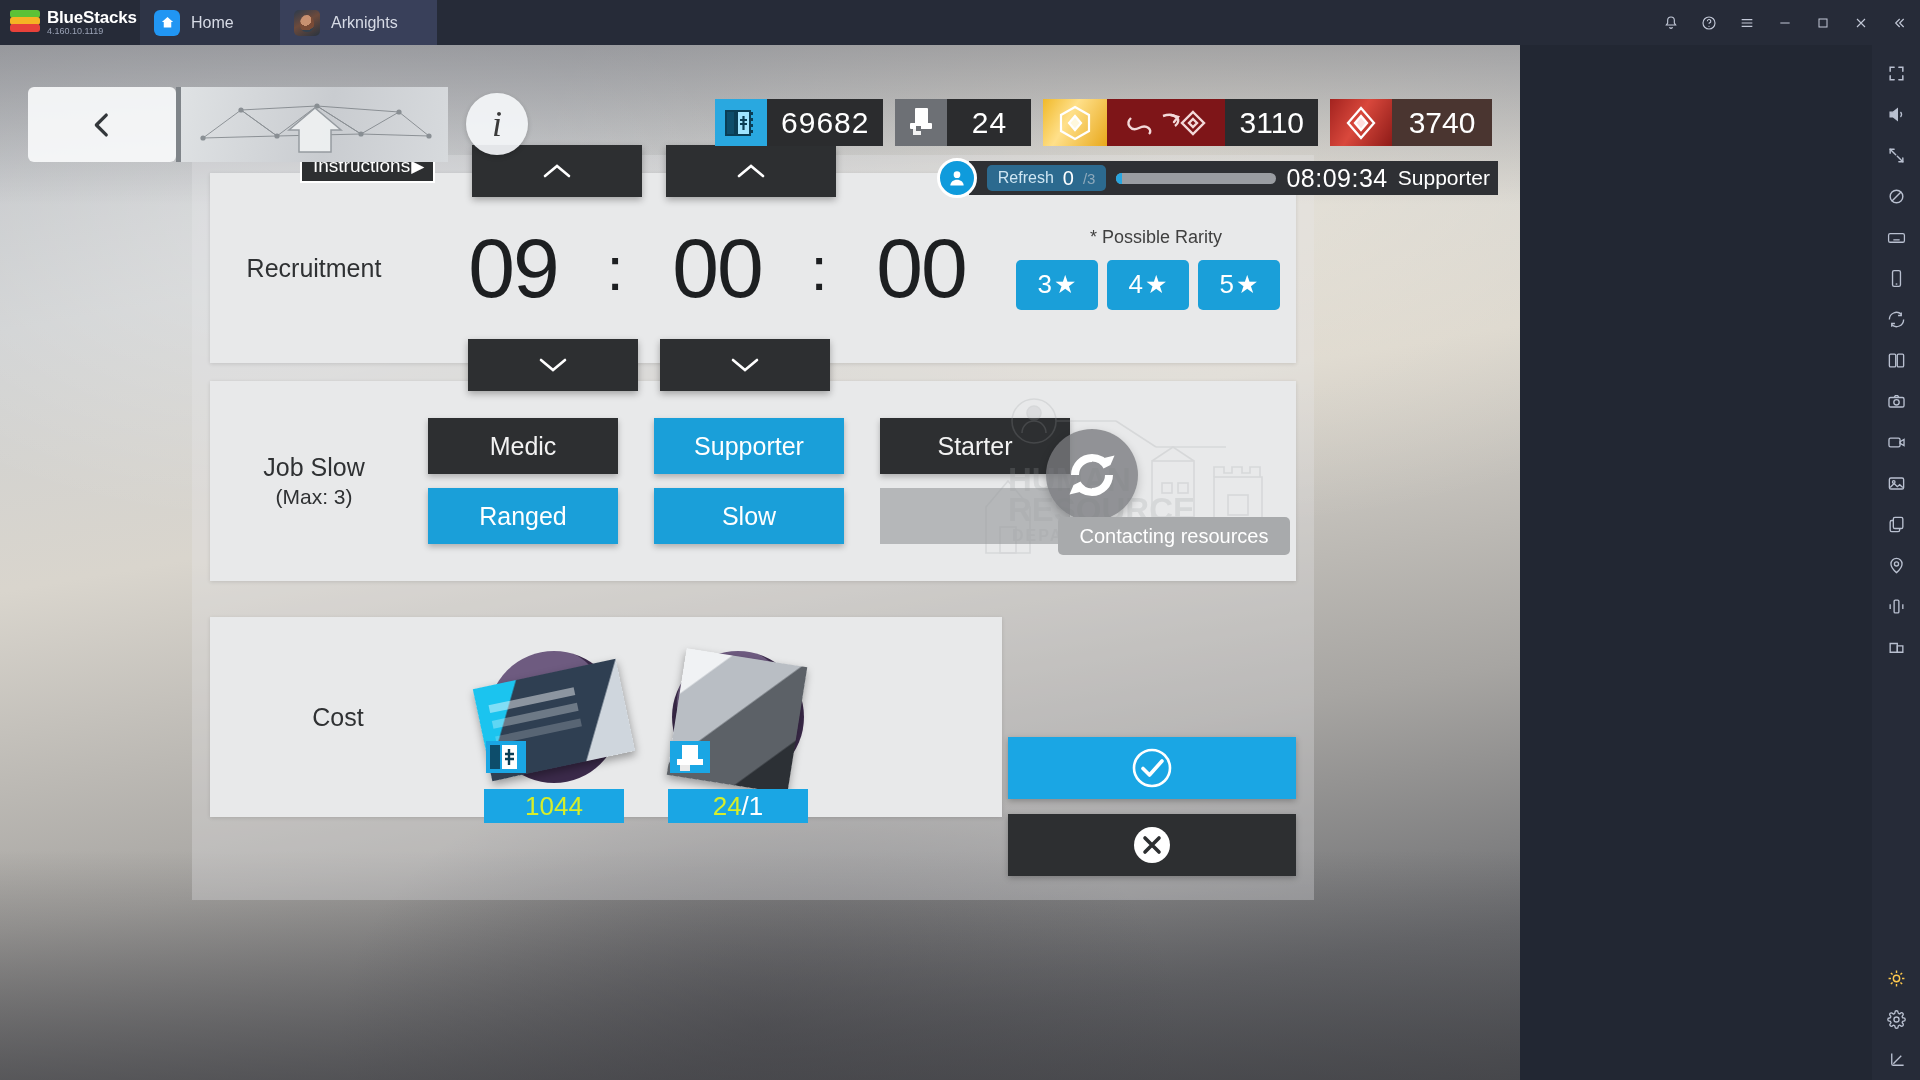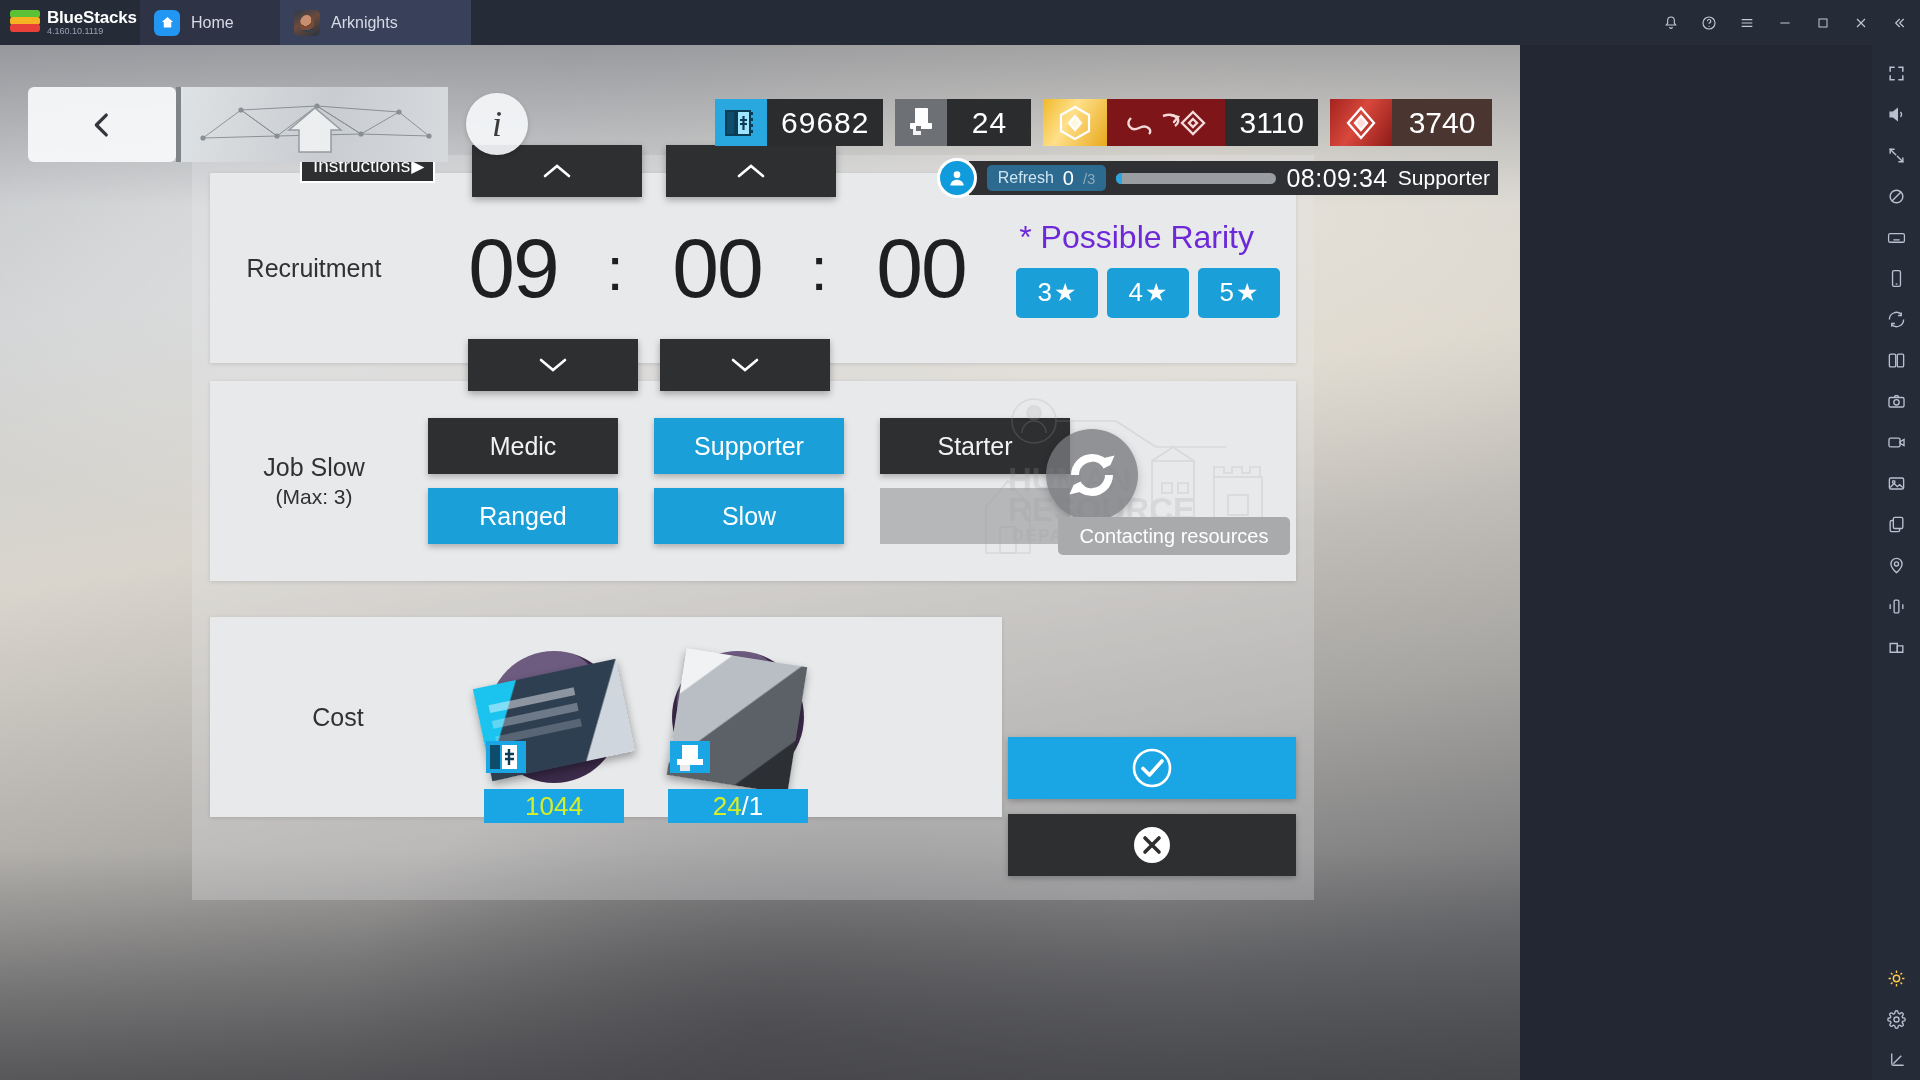--- a/index.html
+++ b/index.html
@@ -23,21 +23,21 @@
   .bs-stack i:nth-child(3){ top:14px; background:#e8413a; }
   .bs-names { line-height:1.05; }
   .bs-title { color:#fff; font-size:17px; font-weight:bold; letter-spacing:-.2px; }
   .bs-ver { color:#9aa2b5; font-size:9px; }
 
   .tab {
     height:45px; display:flex; align-items:center; gap:11px;
     padding:0 22px 0 14px; min-width:140px;
   }
   .tab.home { background:#2e3446; width:130px; }
-  .tab.active { background:#39405a; width:191px; }
+  .tab.active { background:#39405a; width:157px; }
   .tab-label { color:#d7dbe6; font-size:16px; }
   .tab-icon { width:26px; height:26px; border-radius:6px; display:flex; align-items:center; justify-content:center; }
   .home-icon { background:#2196f3; }
   .home-icon svg { width:15px; height:15px; }
   .ark-icon {
     background:linear-gradient(150deg,#2b3a4d,#6c4a3c 45%,#28333f);
     border-radius:5px; overflow:hidden; position:relative;
   }
   .ark-icon::after {
     content:""; position:absolute; left:6px; top:5px; width:14px; height:17px;
@@ -182,21 +182,21 @@
   .spin-h-up { left:262px; top:-28px; }
   .spin-m-up { left:456px; top:-28px; }
   .spin-h-dn { left:258px; top:166px; }
   .spin-m-dn { left:450px; top:166px; }
 
   .time-display { display:flex; align-items:center; gap:0; margin-left:10px; }
   .time-seg { font-size:84px; color:#1d1f21; width:170px; text-align:center; letter-spacing:-2px; }
   .time-colon { font-size:62px; color:#1d1f21; width:34px; text-align:center; }
 
   .rarity-wrap { position:absolute; right:16px; top:0; height:190px; display:flex; flex-direction:column; justify-content:center; align-items:flex-end; }
-  .poss-rarity { font-size:32px; color:#6d28d9; margin-bottom:12px; margin-right:26px; }
+  .poss-rarity { font-size:18px; color:#404040; margin-bottom:12px; margin-right:58px; }
   .star-row { display:flex; gap:9px; }
   .star-btn {
     width:82px; height:50px; background:#1a9fd9; border-radius:5px; color:#fff;
     display:flex; align-items:center; justify-content:center; font-size:26px; gap:2px;
   }
   .star-btn .st { font-size:25px; }
 
   
   .p-tags { height:200px; margin-top:18px; display:flex; align-items:center; position:relative; overflow:hidden; }
   .tags-grid {

